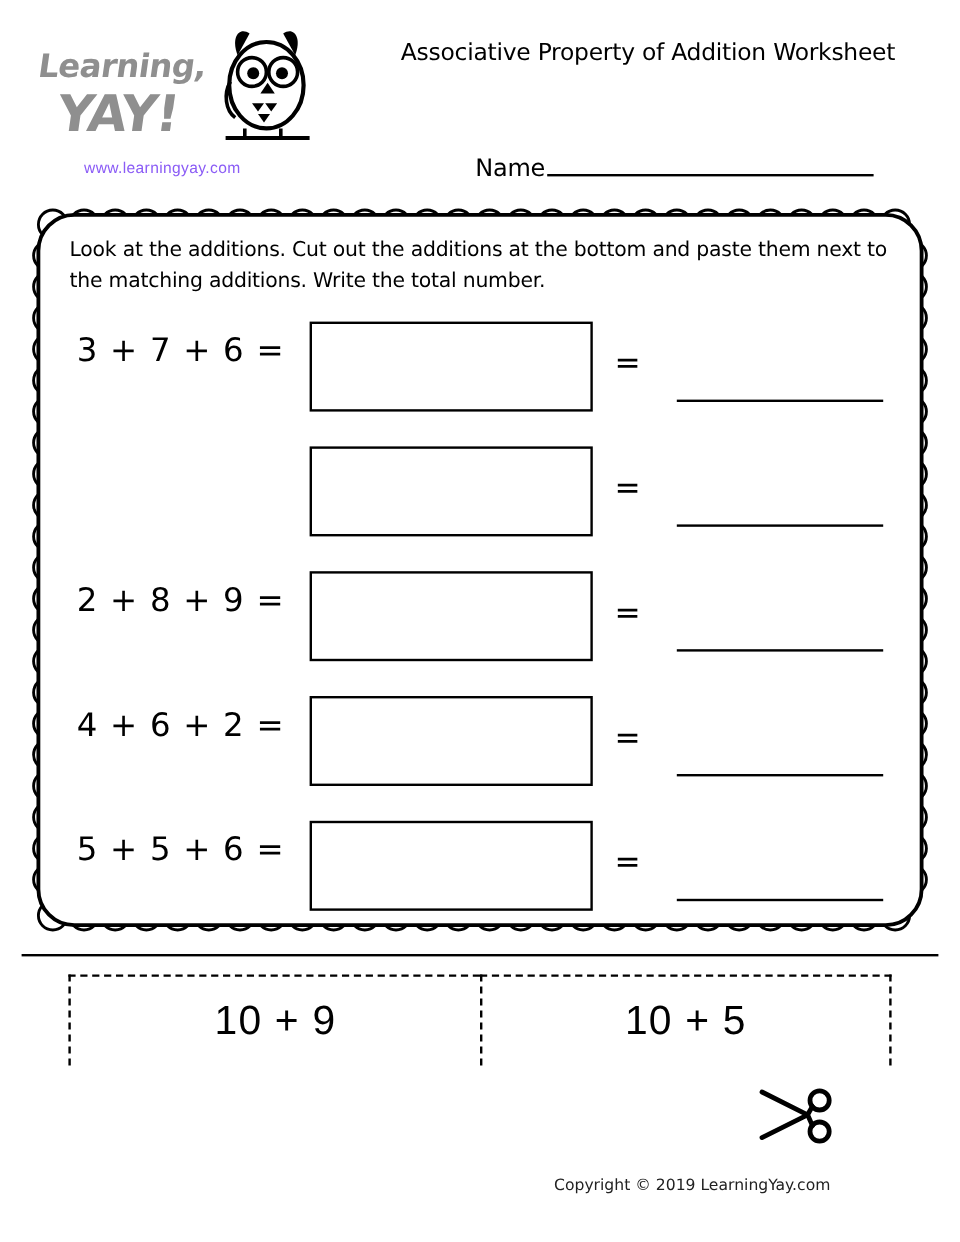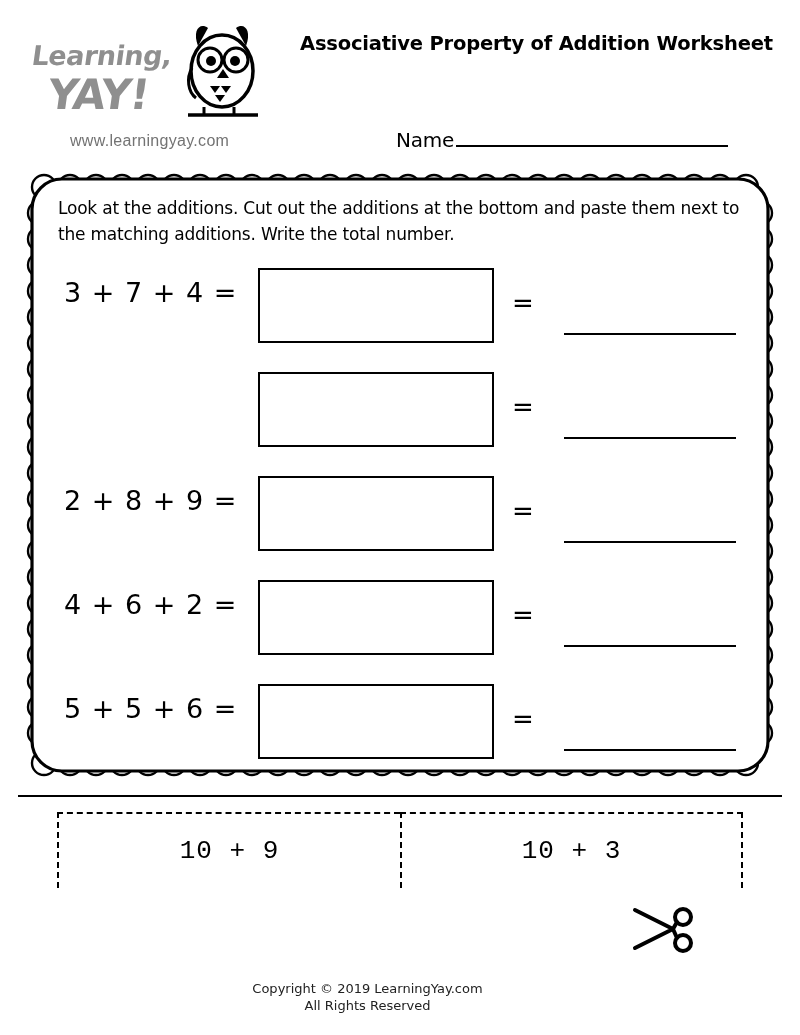--- a/index.html
+++ b/index.html
@@ -51,42 +51,43 @@
     font-weight: bold;
     font-size: 42px;
     letter-spacing: -1px;
     color: #8f8f8f;
     transform: skewX(-8deg);
   }
   .logo-url {
     position: absolute;
     left: 44px;
     top: 120px;
-    font-size: 16px;
-    color: #737373;
+    font-size: 13px;
+    color: #8b5cf6;
     letter-spacing: 0.3px;
   }
   .owl {
     position: absolute;
     left: 150px;
     top: 4px;
     width: 95px;
     height: 105px;
   }
 
   .title {
     position: absolute;
     left: 300px;
     top: 32px;
     width: 480px;
     font-family: "DejaVu Sans", sans-serif;
     font-size: 19.5px;
-    font-weight: 700;
+    font-weight: 400;
     letter-spacing: -0.2px;
     color: #000;
+    text-align: center;
   }
   .name-row {
     position: absolute;
     left: 396px;
     top: 128px;
     font-family: "DejaVu Sans", sans-serif;
     font-size: 20px;
     letter-spacing: -0.2px;
   }
   .name-line {
@@ -192,43 +193,43 @@
     height: 76px;
   }
   .cut-cell {
     flex: 1 1 33.333%;
     border: 2px dashed #000;
     border-right: none;
     border-bottom: none;
     display: flex;
     align-items: center;
     justify-content: center;
-    font-family: Liberation Mono, monospace;
-    font-size: 26px;
+    font-family: Liberation Sans, sans-serif;
+    font-size: 34px;
     letter-spacing: 1px;
   }
   .cut-row .cut-cell:last-child { border-right: 2px dashed #000; }
   .cut-row:last-child .cut-cell { border-bottom: 2px dashed #000; }
   .cut-cell.blank { border-right: none; border-top-color: transparent; border-bottom-color: transparent; border-left: 2px dashed #000; position: relative; }
 
   .scissors {
     position: absolute;
     right: 44px;
     bottom: 6px;
     width: 70px;
     height: 56px;
   }
 
   
   .footer {
     position: absolute;
     left: 0;
     top: 980px;
     width: 692px;
-    text-align: center;
+    text-align: right;
     font-family: "DejaVu Sans", sans-serif;
     font-size: 13px;
     line-height: 17px;
     color: #222;
     padding-left: 43px;
   }
 </style>
 </head>
 <body>
 
@@ -397,21 +398,21 @@
       <rect x="14" y="14" width="736" height="592" rx="30" ry="30" fill="#fff" stroke="#000" stroke-width="3.2"></rect>
     </svg>
   </div>
 
   <div class="exercise-area">
     <div class="instructions">Look at the additions. Cut out the additions at the bottom and paste them next to the matching additions. Write the total number.</div>
 
     <div class="rows">
 
       <div class="row">
-        <div class="expr">3 + 7 + 4 =</div>
+        <div class="expr">3 + 7 + 6 =</div>
         <div class="answer-box"></div>
         <div class="eq2">=</div>
         <div class="total-line"></div>
       </div>
 
       <div class="row">
         <div class="answer-box"></div>
         <div class="eq2">=</div>
         <div class="total-line"></div>
       </div>
@@ -438,29 +439,28 @@
       </div>
 
     </div>
   </div>
 
   <div class="divider"></div>
 
   <div class="cutout">
     <div class="cut-row">
       <div class="cut-cell">10 + 9</div>
-      <div class="cut-cell">10 + 3</div>
+      <div class="cut-cell">10 + 5</div>
     </div>
 
     <svg class="scissors" viewBox="0 0 70 56">
       <path d="M6 8 L44 27 M6 46 L44 27" fill="none" stroke="#000" stroke-width="4" stroke-linecap="round"></path>
       <circle cx="54" cy="15" r="8" fill="none" stroke="#000" stroke-width="4"></circle>
       <circle cx="54" cy="41" r="8" fill="none" stroke="#000" stroke-width="4"></circle>
       <path d="M44 27 L48 20 M44 27 L48 36" fill="none" stroke="#000" stroke-width="4" stroke-linecap="round"></path>
     </svg>
   </div>
 
   <div class="footer">
     <div>Copyright © 2019 LearningYay.com</div>
-    <div>All Rights Reserved</div>
   </div>
 
 </div>
 
 </body></html>

